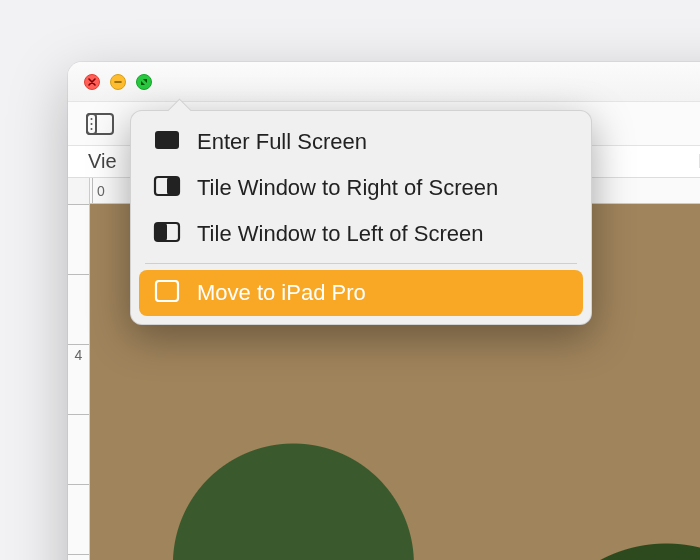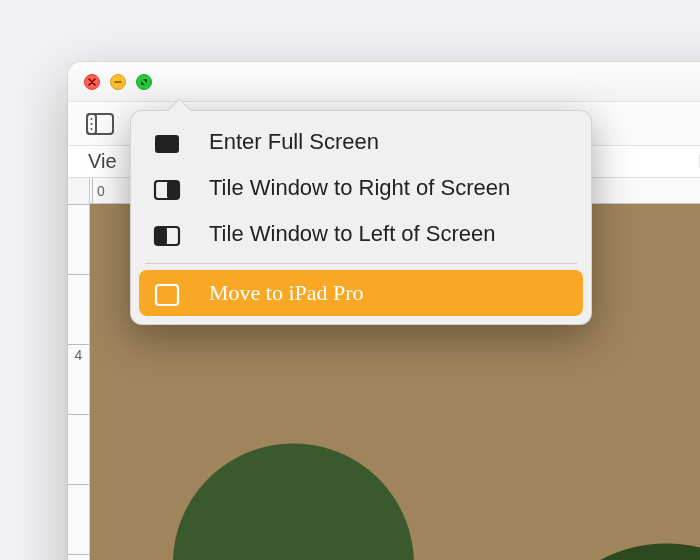--- a/index.html
+++ b/index.html
@@ -103,24 +103,24 @@
     font-size: 22px;
     color: #222;
   }
   .menu::before {
     content:""; position:absolute; top:-9px; left:40px;
     width:16px; height:16px; background:#f0f0f0;
     border-left:1px solid rgba(0,0,0,0.12); border-top:1px solid rgba(0,0,0,0.12);
     transform: rotate(45deg);
   }
   .menu-item {
-    display:flex; align-items:flex-end; gap:28px;
+    display:flex; align-items:flex-start; gap:16px;
     padding: 10px 14px; border-radius: 8px;
   }
-  .menu-item.sel { background:#f9a825; color:#fff;font-family:Liberation Serif, serif; }
+  .menu-item.sel { background:#f9a825; color:#fff; }
   .menu-sep { height:1px; background:#cfcfcf; margin:6px 6px; }
   .mi-icon { width:28px; height:22px; display:inline-flex; flex-shrink:0; }
   .mi-icon svg { width:28px; height:22px; }
 
 </style>
 </head>
 <body>
 
 <div class="window">
 

